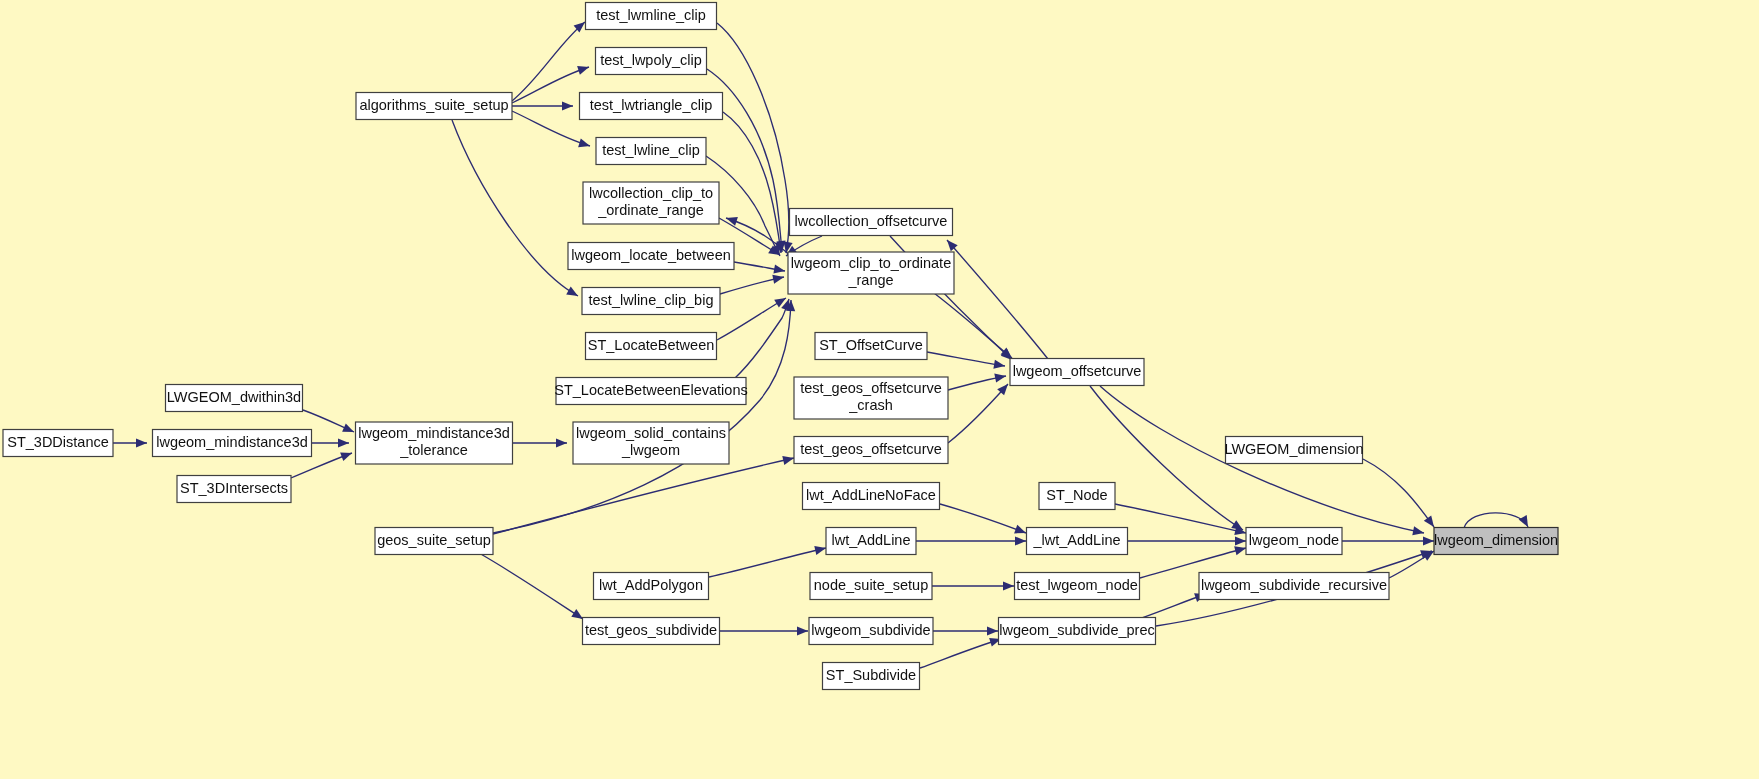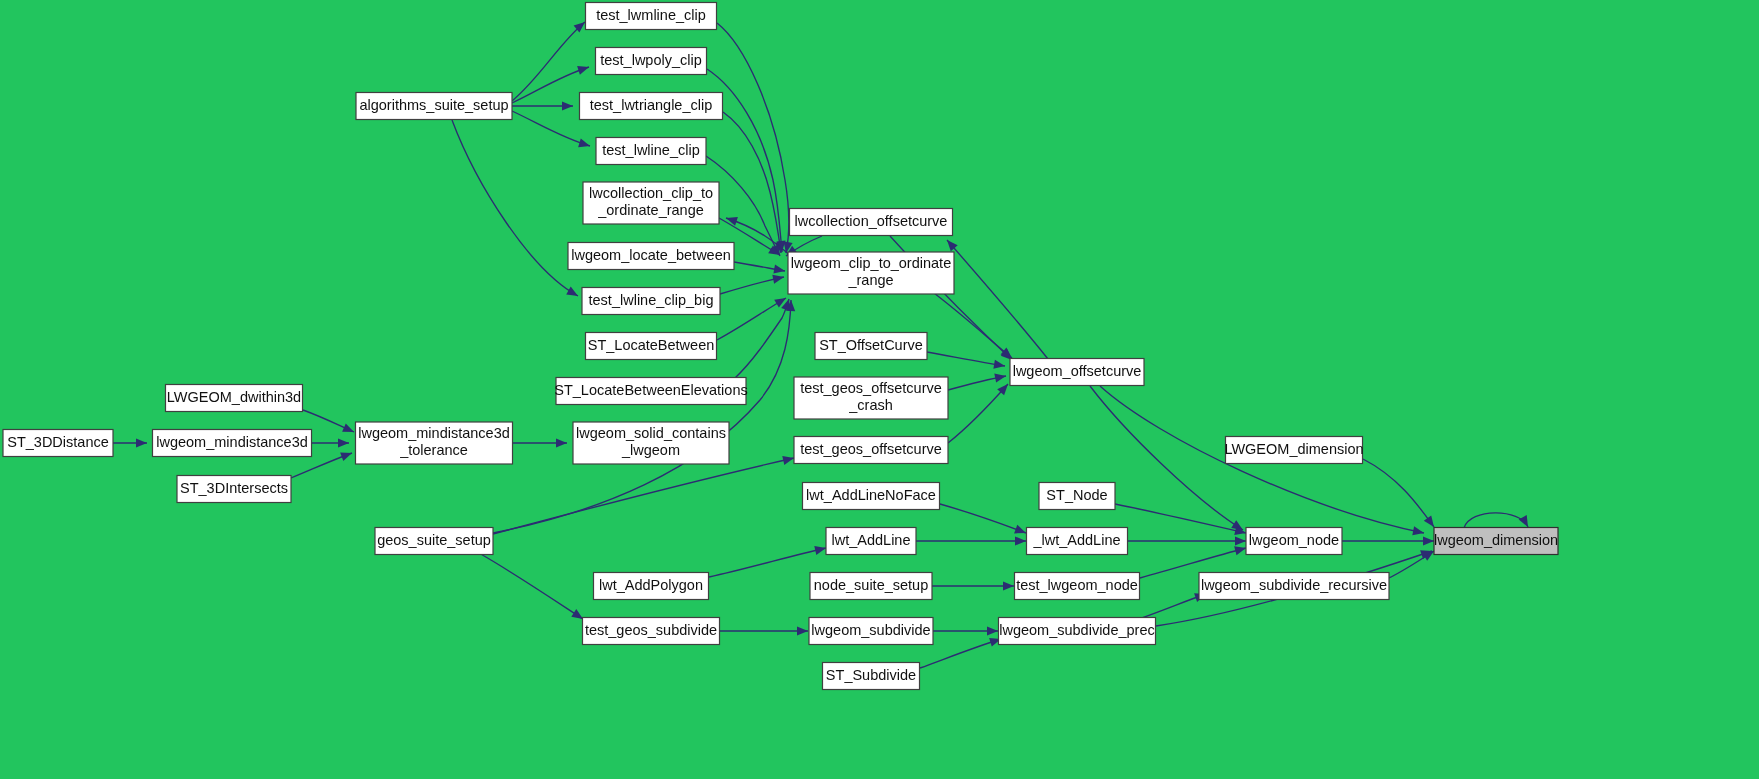--- a/index.html
+++ b/index.html
@@ -4,21 +4,21 @@
 <style>
   html, body {
     margin: 0;
     padding: 0;
     background: #ffffff;
   }
   #canvas-wrap {
     position: relative;
     width: 1759px;
     height: 779px;
-    background: #22c55e;
+    background: #fef9c3;
     font-family: "Liberation Sans", sans-serif;
   }
   svg#graph {
     position: absolute;
     top: 0; left: 0;
     width: 1759px;
     height: 779px;
     display: block;
   }
   .nodebox {

